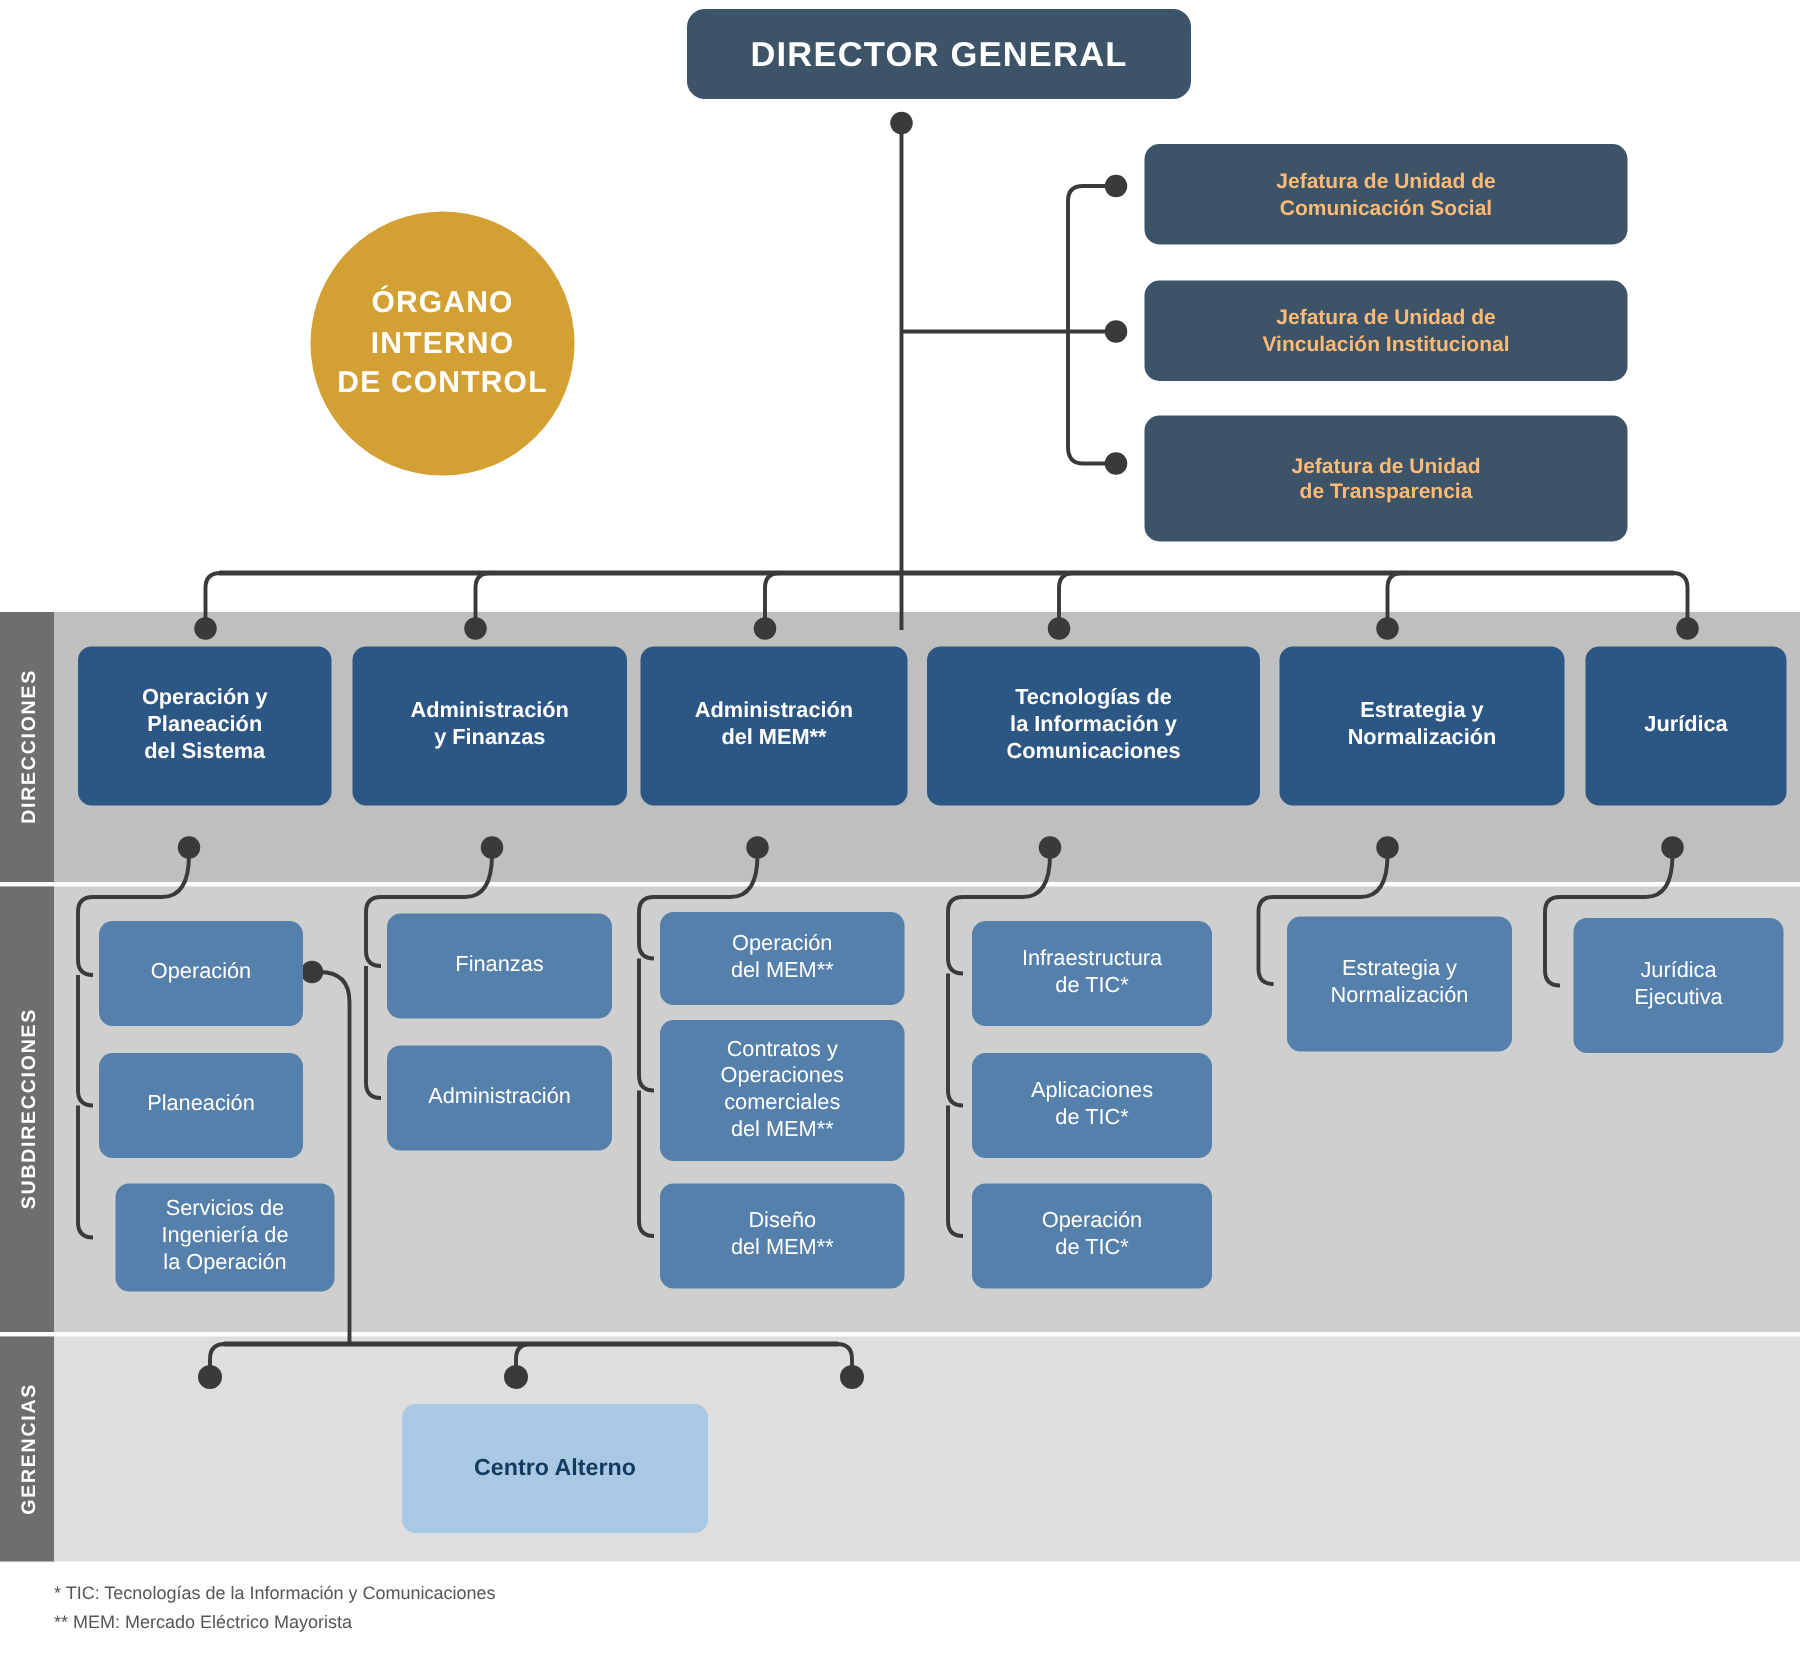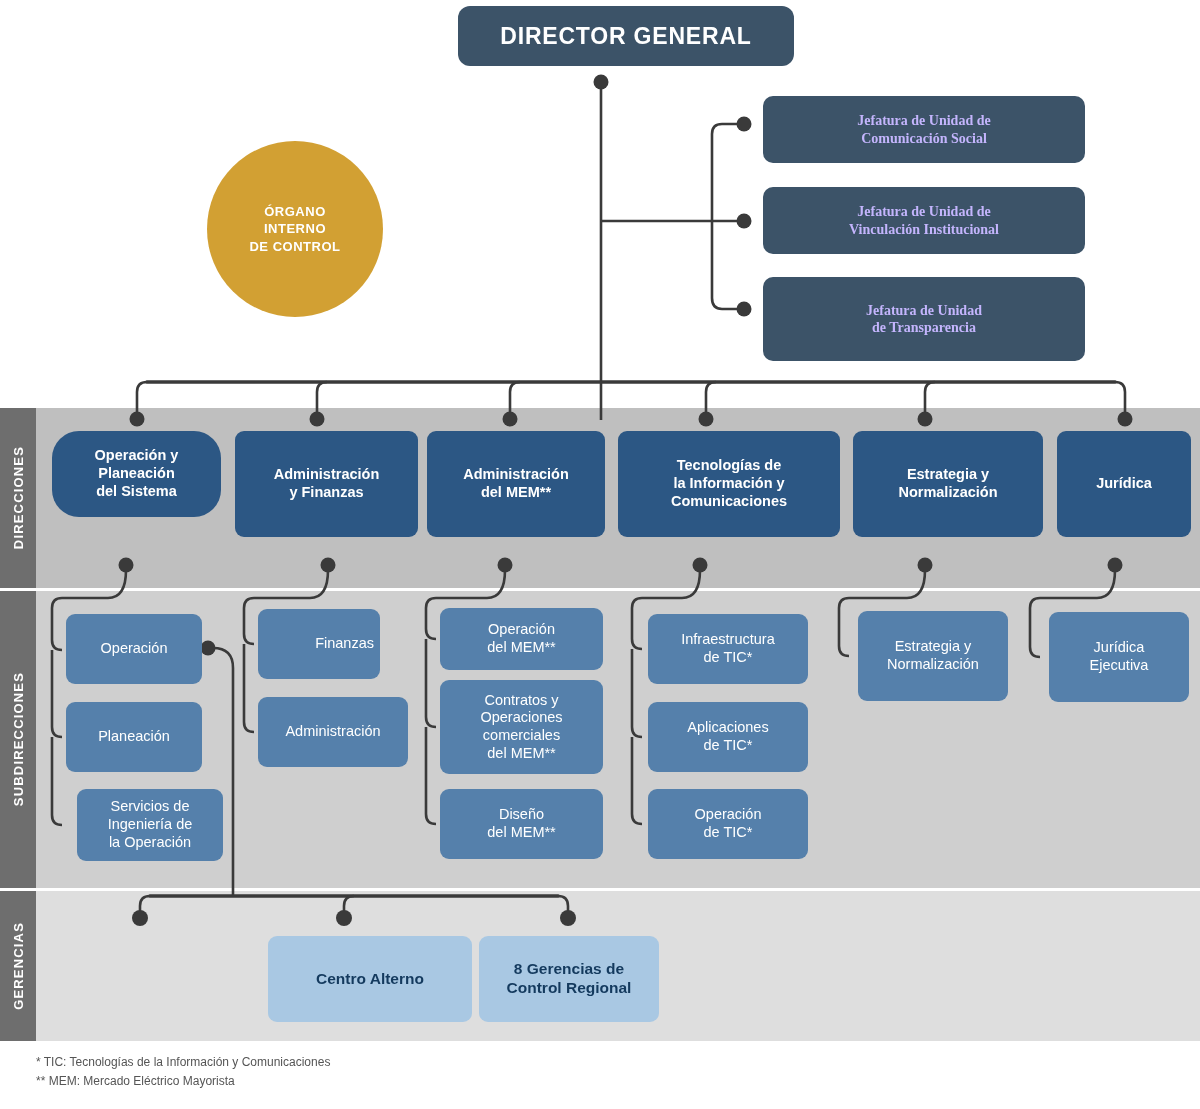--- a/index.html
+++ b/index.html
@@ -39,23 +39,22 @@
     display:flex;
     align-items:center;
     justify-content:center;
     text-align:center;
     border-radius:10px;
     line-height:1.22;
     padding:4px 6px;
   }
   .node.dark{
     background:#3C5368;
-    color:#c4b5fd;
-    font-weight:bold;
-    font-family:Liberation Serif, serif;
+    color:#fdba74;
+    font-weight:bold;
   }
   .node.director{
     background:#3C5368;
     color:#ffffff;
     font-weight:bold;
     font-size:23px;
     letter-spacing:.035em;
     border-radius:12px;
   }
   .node.direccion{
@@ -85,21 +84,21 @@
   .circle-node{
     position:absolute;
     border-radius:50%;
     background:#D2A033;
     color:#ffffff;
     display:flex;
     align-items:center;
     justify-content:center;
     text-align:center;
     font-weight:bold;
-    font-size:13px;
+    font-size:20px;
     letter-spacing:.04em;
     line-height:1.32;
   }
 
   
   #wires{position:absolute;left:0;top:0;width:1200px;height:1109px;pointer-events:none;}
   .wire{fill:none;stroke:#3A3A3A;stroke-width:2.6;}
   .wire-thick{fill:none;stroke:#3A3A3A;stroke-width:3.4;stroke-linecap:round;}
   .dot{fill:#3A3A3A;}
 
@@ -224,21 +223,21 @@
       <div>Vinculación Institucional</div>
     </div>
   </div>
   <div class="node dark jefatura" style="left:763px;top:277px;width:322px;height:84px;">
     <div>
       <div>Jefatura de Unidad</div>
       <div>de Transparencia</div>
     </div>
   </div>
 
-  <div class="node direccion" style="left:52px;top:431px;width:169px;height:86px;border-radius:27px;">
+  <div class="node direccion" style="left:52px;top:431px;width:169px;height:106px;">
     <div>
       <div>Operación y</div>
       <div>Planeación</div>
       <div>del Sistema</div>
     </div>
   </div>
   <div class="node direccion" style="left:235px;top:431px;width:183px;height:106px;">
     <div>
       <div>Administración</div>
       <div>y Finanzas</div>
@@ -280,21 +279,21 @@
     </div>
   </div>
   <div class="node subdireccion" style="left:66px;top:789px;width:146px;height:72px;margin-left:11px;">
     <div>
       <div>Servicios de</div>
       <div>Ingeniería de</div>
       <div>la Operación</div>
     </div>
   </div>
 
-  <div class="node subdireccion" style="left:258px;top:609px;width:122px;height:70px;justify-content:flex-end;">
+  <div class="node subdireccion" style="left:258px;top:609px;width:150px;height:70px;">
     <div>
       <div>Finanzas</div>
     </div>
   </div>
   <div class="node subdireccion" style="left:258px;top:697px;width:150px;height:70px;">
     <div>
       <div>Administración</div>
     </div>
   </div>
 
@@ -350,25 +349,19 @@
       <div>Jurídica</div>
       <div>Ejecutiva</div>
     </div>
   </div>
 
   <div class="node gerencia" style="left:268px;top:936px;width:204px;height:86px;">
     <div>
       <div>Centro Alterno</div>
     </div>
   </div>
-  <div class="node gerencia" style="left:479px;top:936px;width:180px;height:86px;">
-    <div>
-      <div>8 Gerencias de</div>
-      <div>Control Regional</div>
-    </div>
-  </div>
 
   <div class="footnotes">
     <div>* TIC: Tecnologías de la Información y Comunicaciones</div>
     <div>** MEM: Mercado Eléctrico Mayorista</div>
   </div>
 
 </div>
 
 </body></html>

